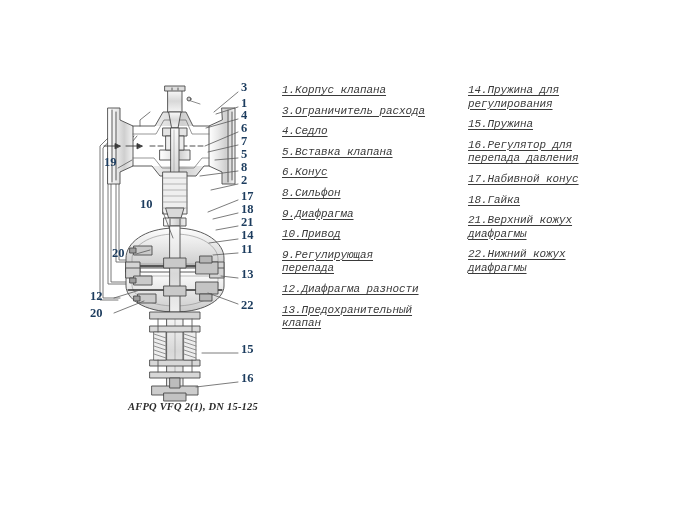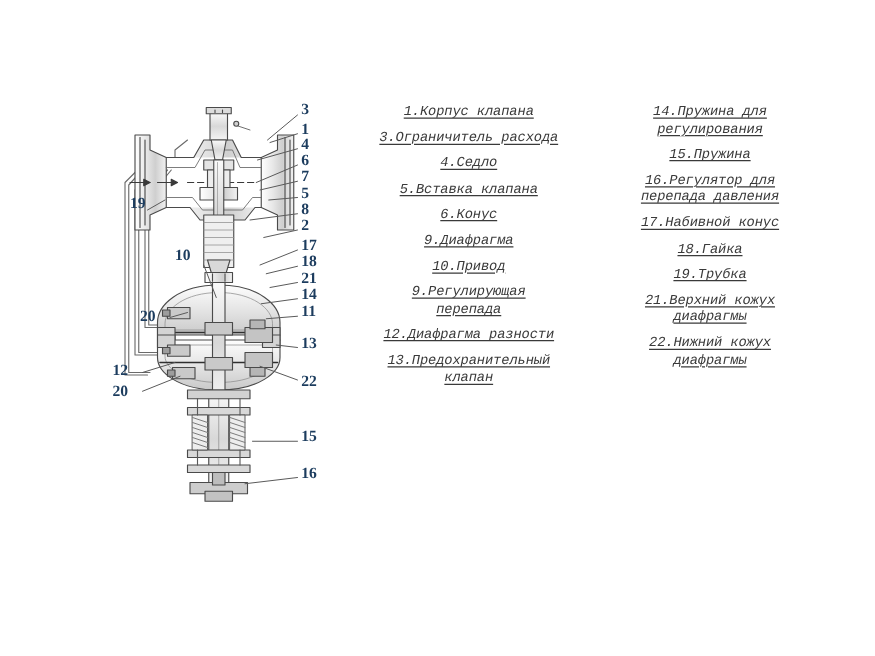--- a/index.html
+++ b/index.html
@@ -34,21 +34,21 @@
     left:128px;top:401px;
     width:180px;
     font-family:"Liberation Serif",serif;
     font-style:italic;font-weight:600;
     font-size:10.5px;color:#2b2b2b;
     letter-spacing:.2px;
     white-space:nowrap;
   }
 
   
-  .legend{position:absolute;top:84px;text-align:center;}
+  .legend{position:absolute;top:84px;}
   .legend.col1{left:282px;width:186px;}
   .legend.col2{left:468px;width:200px;}
 
   .legend-item{
     font-family:"Liberation Mono","DejaVu Sans Mono",monospace;
     font-style:italic;
     font-size:11px;
     line-height:13.6px;
     color:#3a3a3a;
     margin-bottom:7px;
@@ -286,27 +286,29 @@
     <div class="callout" style="left:241px;top:343px">15</div>
     <div class="callout" style="left:241px;top:372px">16</div>
 
     <div class="callout left" style="left:104px;top:156px">19</div>
     <div class="callout left" style="left:140px;top:198px">10</div>
     <div class="callout left" style="left:112px;top:247px">20</div>
     <div class="callout left" style="left:90px;top:290px">12</div>
     <div class="callout left" style="left:90px;top:307px">20</div>
   </div>
 
+  <div class="caption">AFPQ VFQ 2(1), DN 15-125</div>
 
   <div class="legend col1">
     <div class="legend-item"><span>1.Корпус клапана</span></div>
     <div class="legend-item"><span>3.Ограничитель расхода</span></div>
     <div class="legend-item"><span>4.Седло</span></div>
     <div class="legend-item"><span>5.Вставка клапана</span></div>
     <div class="legend-item"><span>6.Конус</span></div>
+    <div class="legend-item"><span>8.Сильфон</span></div>
     <div class="legend-item"><span>9.Диафрагма</span></div>
     <div class="legend-item"><span>10.Привод</span></div>
     <div class="legend-item">
       <span class="l2">9.Регулирующая</span>
       <span class="l2">перепада</span>
     </div>
     <div class="legend-item"><span>12.Диафрагма разности</span></div>
     <div class="legend-item">
       <span class="l2">13.Предохранительный</span>
       <span class="l2">клапан</span>
@@ -318,21 +320,20 @@
       <span class="l2">14.Пружина для</span>
       <span class="l2">регулирования</span>
     </div>
     <div class="legend-item"><span>15.Пружина</span></div>
     <div class="legend-item">
       <span class="l2">16.Регулятор для</span>
       <span class="l2">перепада давления</span>
     </div>
     <div class="legend-item"><span>17.Набивной конус</span></div>
     <div class="legend-item"><span>18.Гайка</span></div>
-    <div class="legend-item"><span>19.Трубка</span></div>
     <div class="legend-item">
       <span class="l2">21.Верхний кожух</span>
       <span class="l2">диафрагмы</span>
     </div>
     <div class="legend-item">
       <span class="l2">22.Нижний кожух</span>
       <span class="l2">диафрагмы</span>
     </div>
   </div>
 

